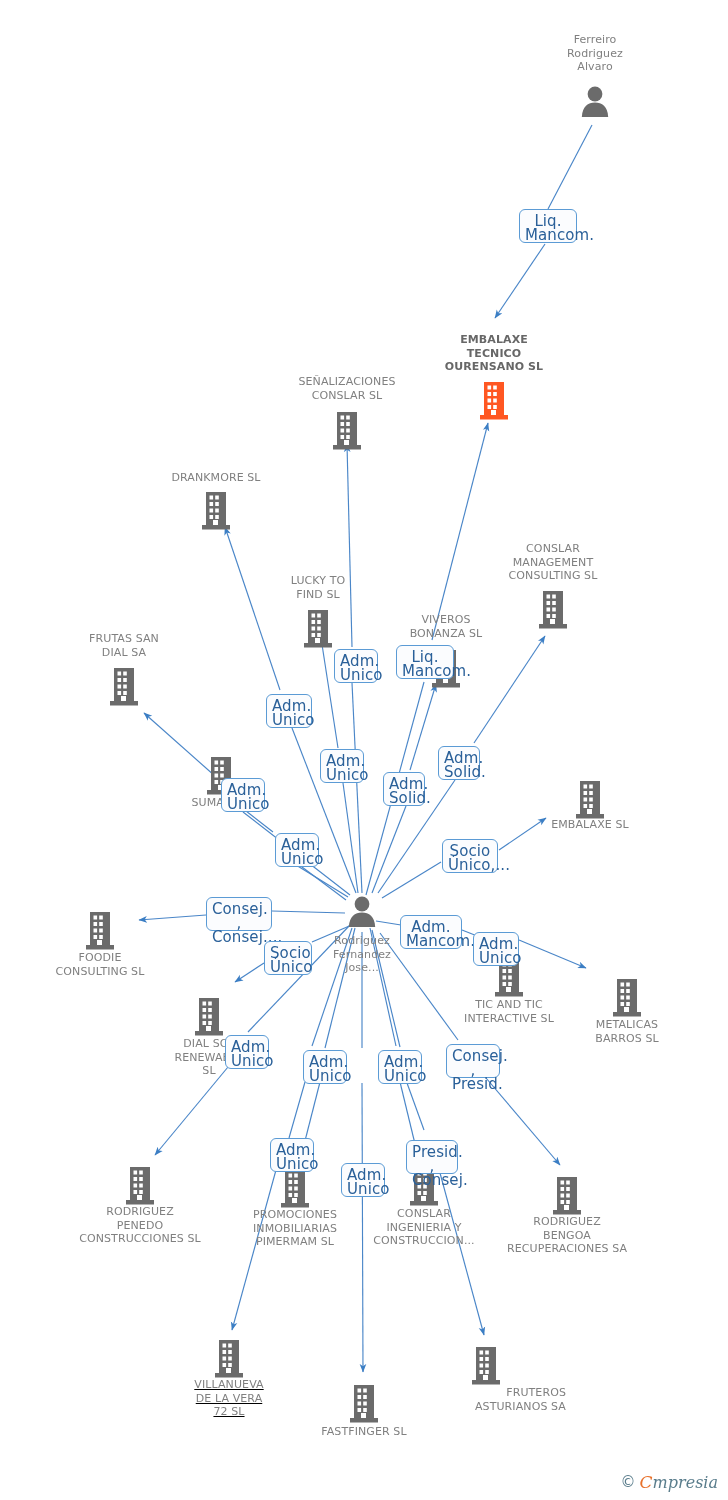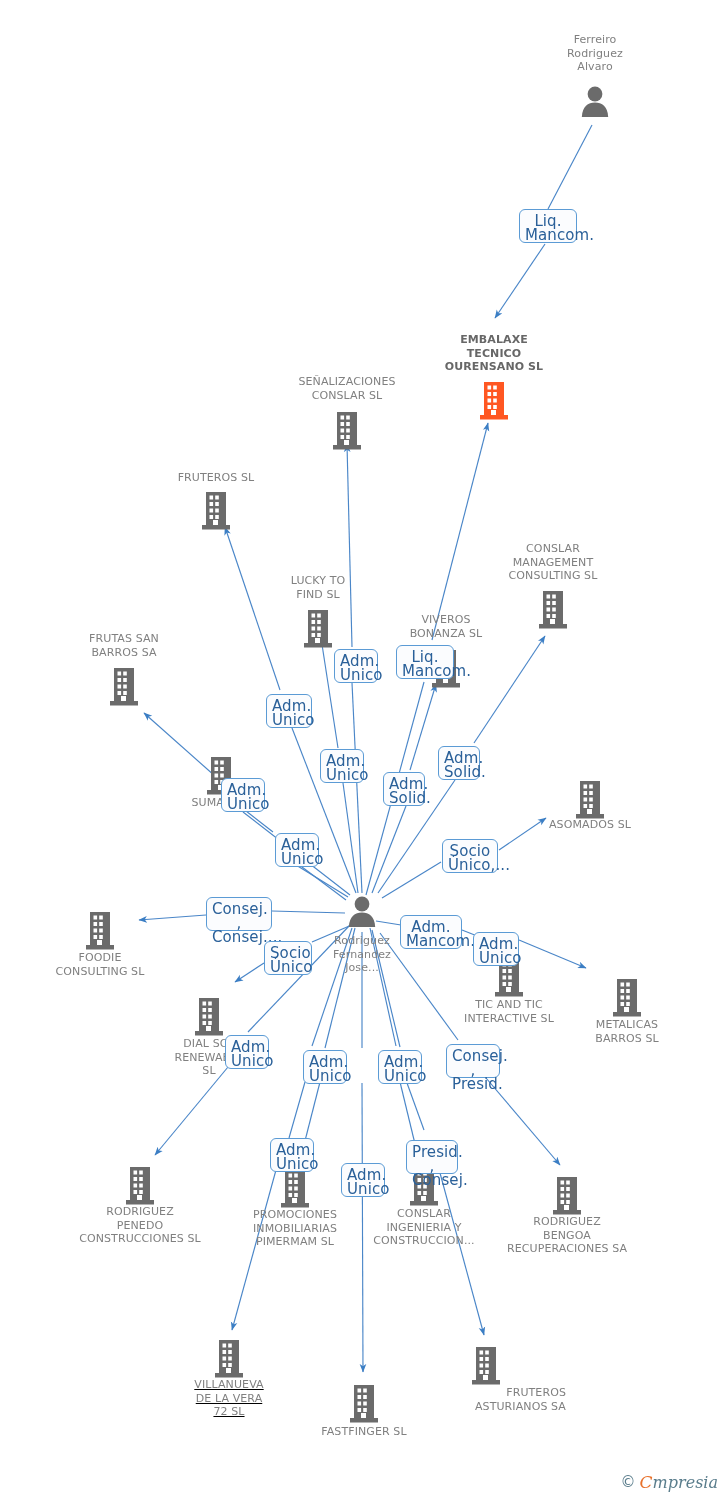--- a/index.html
+++ b/index.html
@@ -186,21 +186,21 @@
             <rect x="14.2" y="10" width="3.6" height="4" fill="#fff"></rect>
             <rect x="8.5" y="16.5" width="3.6" height="4" fill="#fff"></rect>
             <rect x="14.2" y="16.5" width="3.6" height="4" fill="#fff"></rect>
             <rect x="8.5" y="23" width="3.6" height="4" fill="#fff"></rect>
             <rect x="14.2" y="23" width="3.6" height="4" fill="#fff"></rect>
             <rect x="12" y="28" width="5" height="5" fill="#fff"></rect>
           </svg>
         </span>
       </div>
       <div class="node" style="left: 216px; top: 471px;">
-        <div class="node-label">FRUTEROS SL</div>
+        <div class="node-label">DRANKMORE SL</div>
       </div>
       <div class="node" style="left: 216px; top: 492px;">
         <span class="node-icon">
           <svg width="30" height="38" viewBox="0 0 30 38">
             <rect x="5" y="0" width="20" height="33" fill="#6b6b6b"></rect>
             <rect x="1" y="33" width="28" height="4.5" fill="#6b6b6b"></rect>
             <rect x="8.5" y="3.5" width="3.6" height="4" fill="#fff"></rect>
             <rect x="14.2" y="3.5" width="3.6" height="4" fill="#fff"></rect>
             <rect x="19.9" y="3.5" width="0" height="4" fill="#fff"></rect>
             <rect x="8.5" y="10" width="3.6" height="4" fill="#fff"></rect>
@@ -275,21 +275,21 @@
             <rect x="8.5" y="16.5" width="3.6" height="4" fill="#fff"></rect>
             <rect x="14.2" y="16.5" width="3.6" height="4" fill="#fff"></rect>
             <rect x="8.5" y="23" width="3.6" height="4" fill="#fff"></rect>
             <rect x="14.2" y="23" width="3.6" height="4" fill="#fff"></rect>
             <rect x="12" y="28" width="5" height="5" fill="#fff"></rect>
           </svg>
         </span>
       </div>
       <div class="node" style="left: 124px; top: 632px;">
         <div class="node-label">FRUTAS SAN
-BARROS SA</div>
+DIAL SA</div>
       </div>
       <div class="node" style="left: 124px; top: 668px;">
         <span class="node-icon">
           <svg width="30" height="38" viewBox="0 0 30 38">
             <rect x="5" y="0" width="20" height="33" fill="#6b6b6b"></rect>
             <rect x="1" y="33" width="28" height="4.5" fill="#6b6b6b"></rect>
             <rect x="8.5" y="3.5" width="3.6" height="4" fill="#fff"></rect>
             <rect x="14.2" y="3.5" width="3.6" height="4" fill="#fff"></rect>
             <rect x="19.9" y="3.5" width="0" height="4" fill="#fff"></rect>
             <rect x="8.5" y="10" width="3.6" height="4" fill="#fff"></rect>
@@ -317,21 +317,21 @@
             <rect x="14.2" y="10" width="3.6" height="4" fill="#fff"></rect>
             <rect x="8.5" y="16.5" width="3.6" height="4" fill="#fff"></rect>
             <rect x="14.2" y="16.5" width="3.6" height="4" fill="#fff"></rect>
             <rect x="8.5" y="23" width="3.6" height="4" fill="#fff"></rect>
             <rect x="14.2" y="23" width="3.6" height="4" fill="#fff"></rect>
             <rect x="12" y="28" width="5" height="5" fill="#fff"></rect>
           </svg>
         </span>
       </div>
       <div class="node" style="left: 590px; top: 818px;">
-        <div class="node-label">ASOMADOS  SL</div>
+        <div class="node-label">EMBALAXE  SL</div>
       </div>
       <div class="node" style="left: 590px; top: 781px;">
         <span class="node-icon">
           <svg width="30" height="38" viewBox="0 0 30 38">
             <rect x="5" y="0" width="20" height="33" fill="#6b6b6b"></rect>
             <rect x="1" y="33" width="28" height="4.5" fill="#6b6b6b"></rect>
             <rect x="8.5" y="3.5" width="3.6" height="4" fill="#fff"></rect>
             <rect x="14.2" y="3.5" width="3.6" height="4" fill="#fff"></rect>
             <rect x="19.9" y="3.5" width="0" height="4" fill="#fff"></rect>
             <rect x="8.5" y="10" width="3.6" height="4" fill="#fff"></rect>

